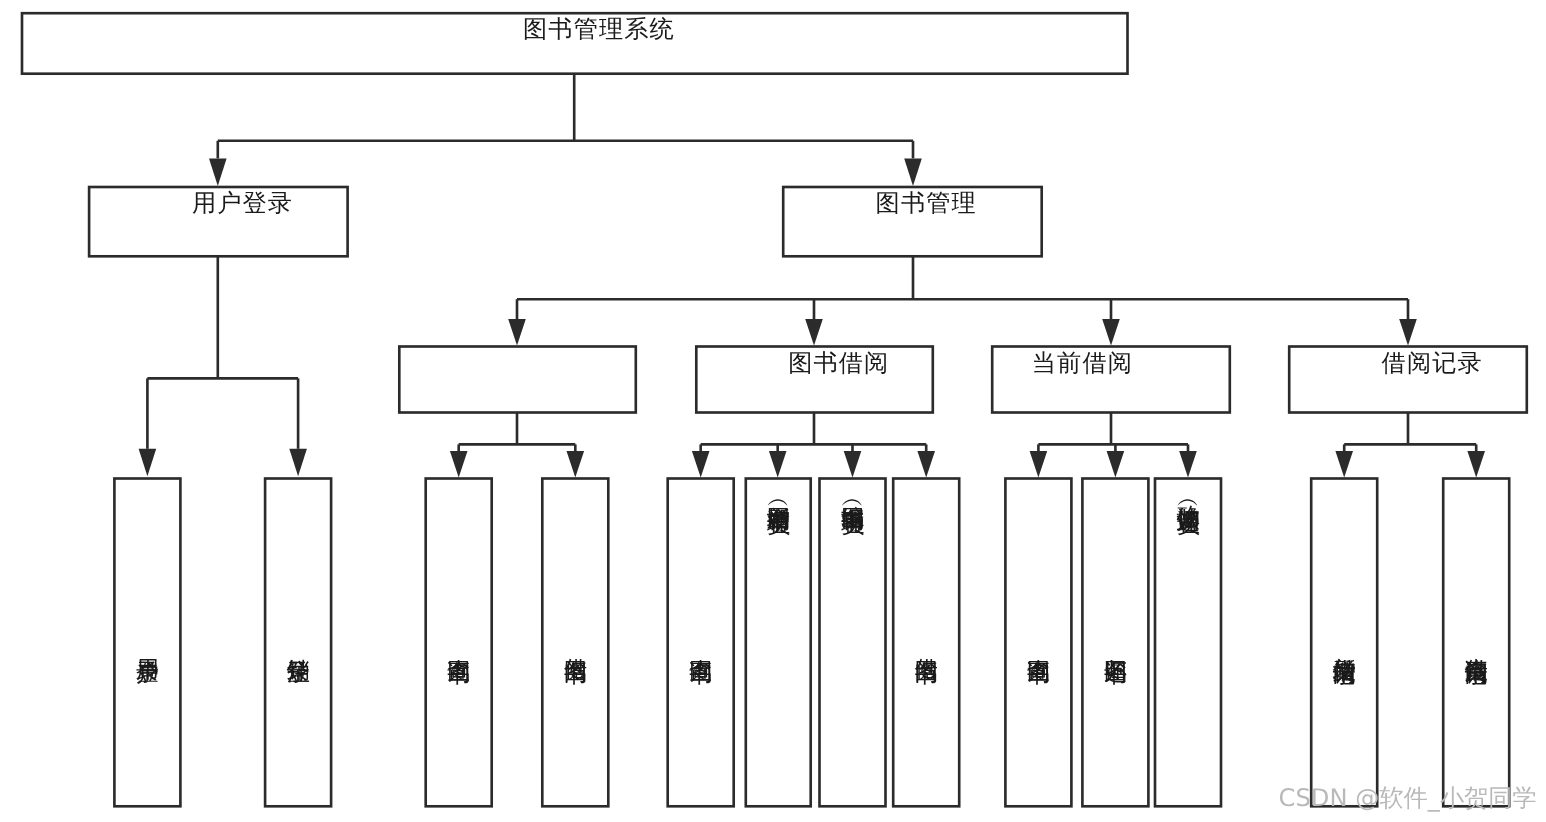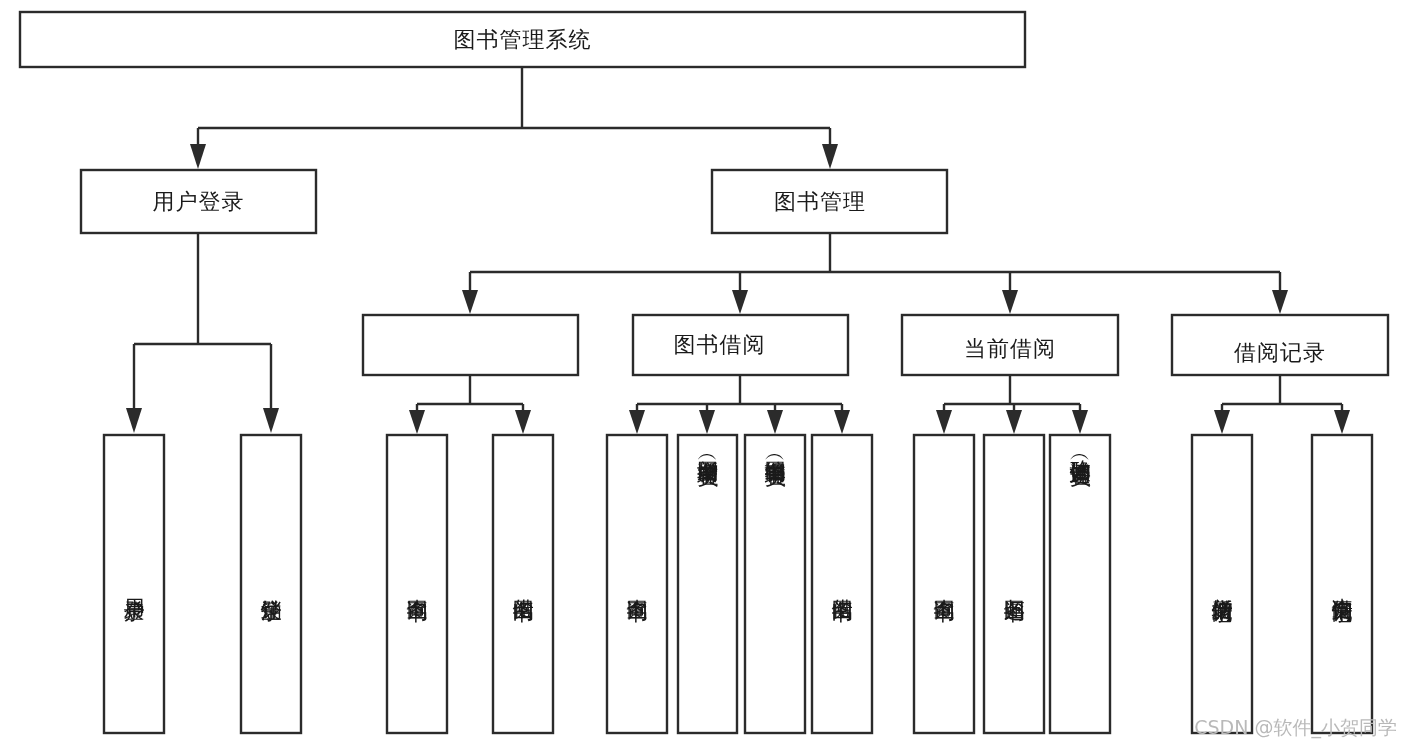--- a/index.html
+++ b/index.html
@@ -56,37 +56,37 @@
     font-family: "DejaVu Sans", "Liberation Sans", sans-serif;
     font-size: 21px;
     line-height: 1.16;
     color: #1a1a1a;
     white-space: nowrap;
     letter-spacing: 1px;
   }
   .hlabel-box {
     position: absolute;
     display: flex;
-    align-items: center;
     justify-content: center;
     pointer-events: none;
+    margin-left: 22px;
   }
   .hlabel-text {
     font-family: "DejaVu Sans", "Liberation Sans", sans-serif;
     font-size: 22px;
     color: #1a1a1a;
     white-space: nowrap;
     letter-spacing: 1px;
   }
   #watermark {
     position: absolute;
     right: 8px;
     bottom: 6px;
     font-family: "DejaVu Sans", "Liberation Sans", sans-serif;
-    font-size: 19px;
+    font-size: 22px;
     color: #b9b9b9;
     white-space: nowrap;
     pointer-events: none;
   }
 </style>
 </head>
 <body>
 
 <div id="diagram-root">
 
@@ -189,24 +189,24 @@
     <span class="hlabel-text">图书管理系统</span>
   </div>
 
   <div class="hlabel-box" style="left:81px; top:170px; width:235px; height:63px;">
     <span class="hlabel-text">用户登录</span>
   </div>
   <div class="hlabel-box" style="left:712px; top:170px; width:216px; height:63px;border-radius:15px;">
     <span class="hlabel-text">图书管理</span>
   </div>
 
-  <div class="hlabel-box" style="left:612px; top:315px; width:215px; height:60px;">
+  <div class="hlabel-box" style="left:633px; top:315px; width:215px; height:60px;">
     <span class="hlabel-text">图书借阅</span>
   </div>
-  <div class="hlabel-box" style="left:902px; top:315px; width:216px; height:68px;border-radius:21px;">
+  <div class="hlabel-box" style="left:854px; top:315px; width:216px; height:68px;border-radius:21px;">
     <span class="hlabel-text">当前借阅</span>
   </div>
   <div class="hlabel-box" style="left:1172px; top:315px; width:216px; height:76px;">
     <span class="hlabel-text">借阅记录</span>
   </div>
 
   <div class="vlabel-box" style="left:104px; top:435px; width:60px; height:298px;">
     <span class="vlabel-text">用户登录</span>
   </div>
   <div class="vlabel-box" style="left:241px; top:435px; width:60px; height:298px;">

